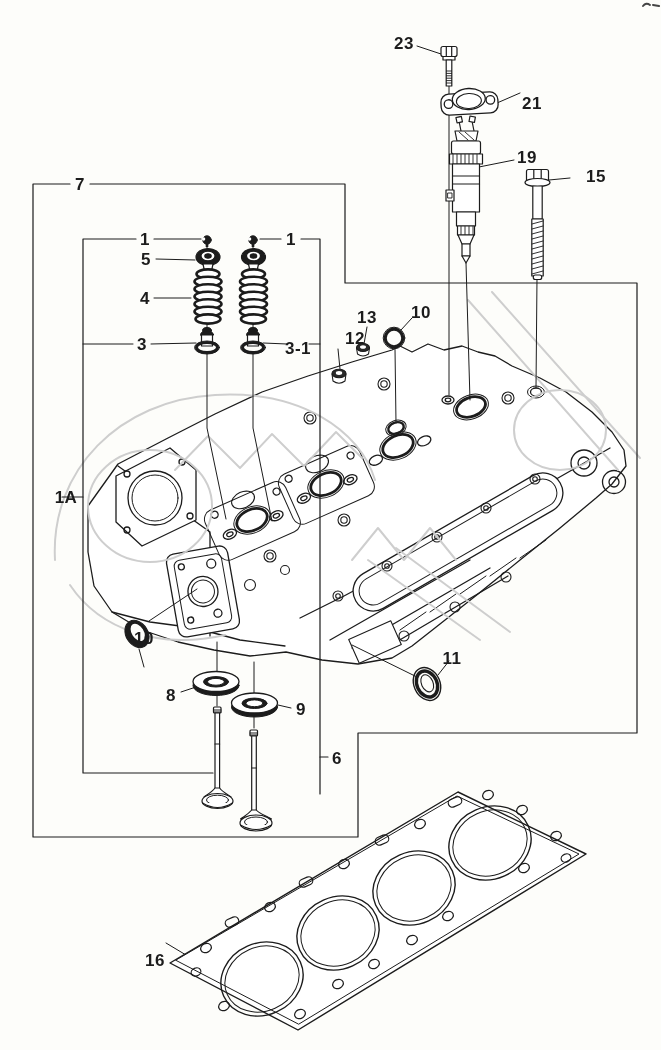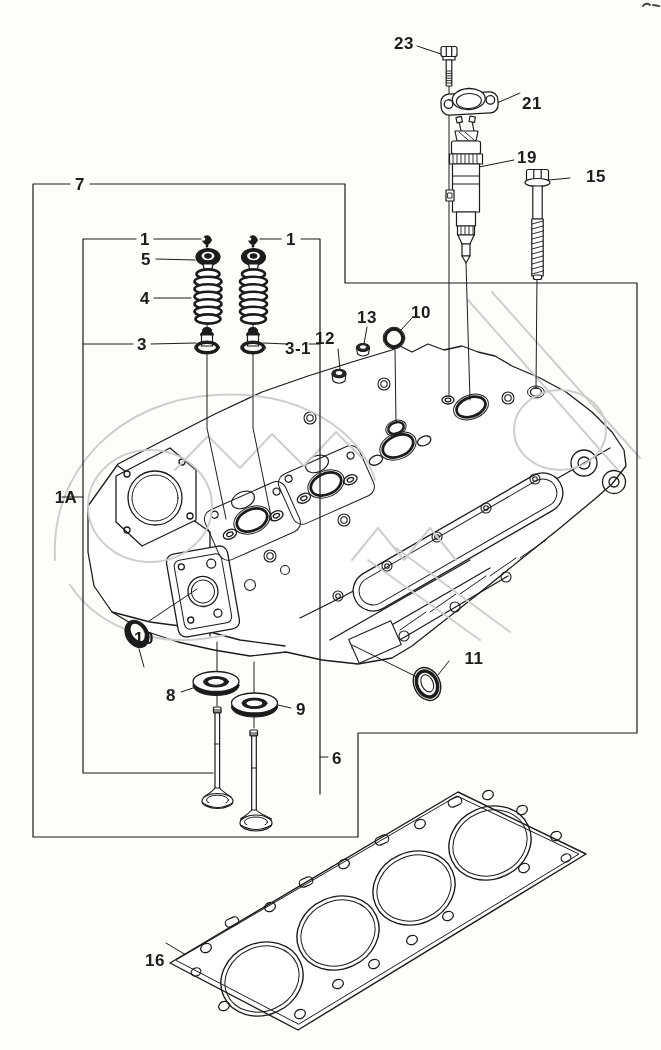--- a/index.html
+++ b/index.html
@@ -422,26 +422,26 @@
 </svg>
 
   <div class="callout" style="left:80px;top:184px">7</div>
   <div class="callout" style="left:145px;top:239px">1</div>
   <div class="callout" style="left:291px;top:239px">1</div>
   <div class="callout" style="left:146px;top:259px">5</div>
   <div class="callout" style="left:145px;top:298px">4</div>
   <div class="callout" style="left:142px;top:344px">3</div>
   <div class="callout" style="left:298px;top:348px">3-1</div>
   <div class="callout" style="left:66px;top:497px">1A</div>
-  <div class="callout" style="left:325px;top:338px">12</div>
+  <div class="callout" style="left:355px;top:338px">12</div>
   <div class="callout" style="left:367px;top:317px">13</div>
   <div class="callout" style="left:421px;top:312px">10</div>
   <div class="callout" style="left:404px;top:43px">23</div>
   <div class="callout" style="left:532px;top:103px">21</div>
   <div class="callout" style="left:527px;top:157px">19</div>
   <div class="callout" style="left:596px;top:176px">15</div>
   <div class="callout" style="left:144px;top:638px">10</div>
   <div class="callout" style="left:171px;top:695px">8</div>
   <div class="callout" style="left:301px;top:709px">9</div>
-  <div class="callout" style="left:474px;top:658px">11</div>
+  <div class="callout" style="left:452px;top:658px">11</div>
   <div class="callout" style="left:337px;top:758px">6</div>
   <div class="callout" style="left:155px;top:960px">16</div>
 </div>
 
 </body></html>

